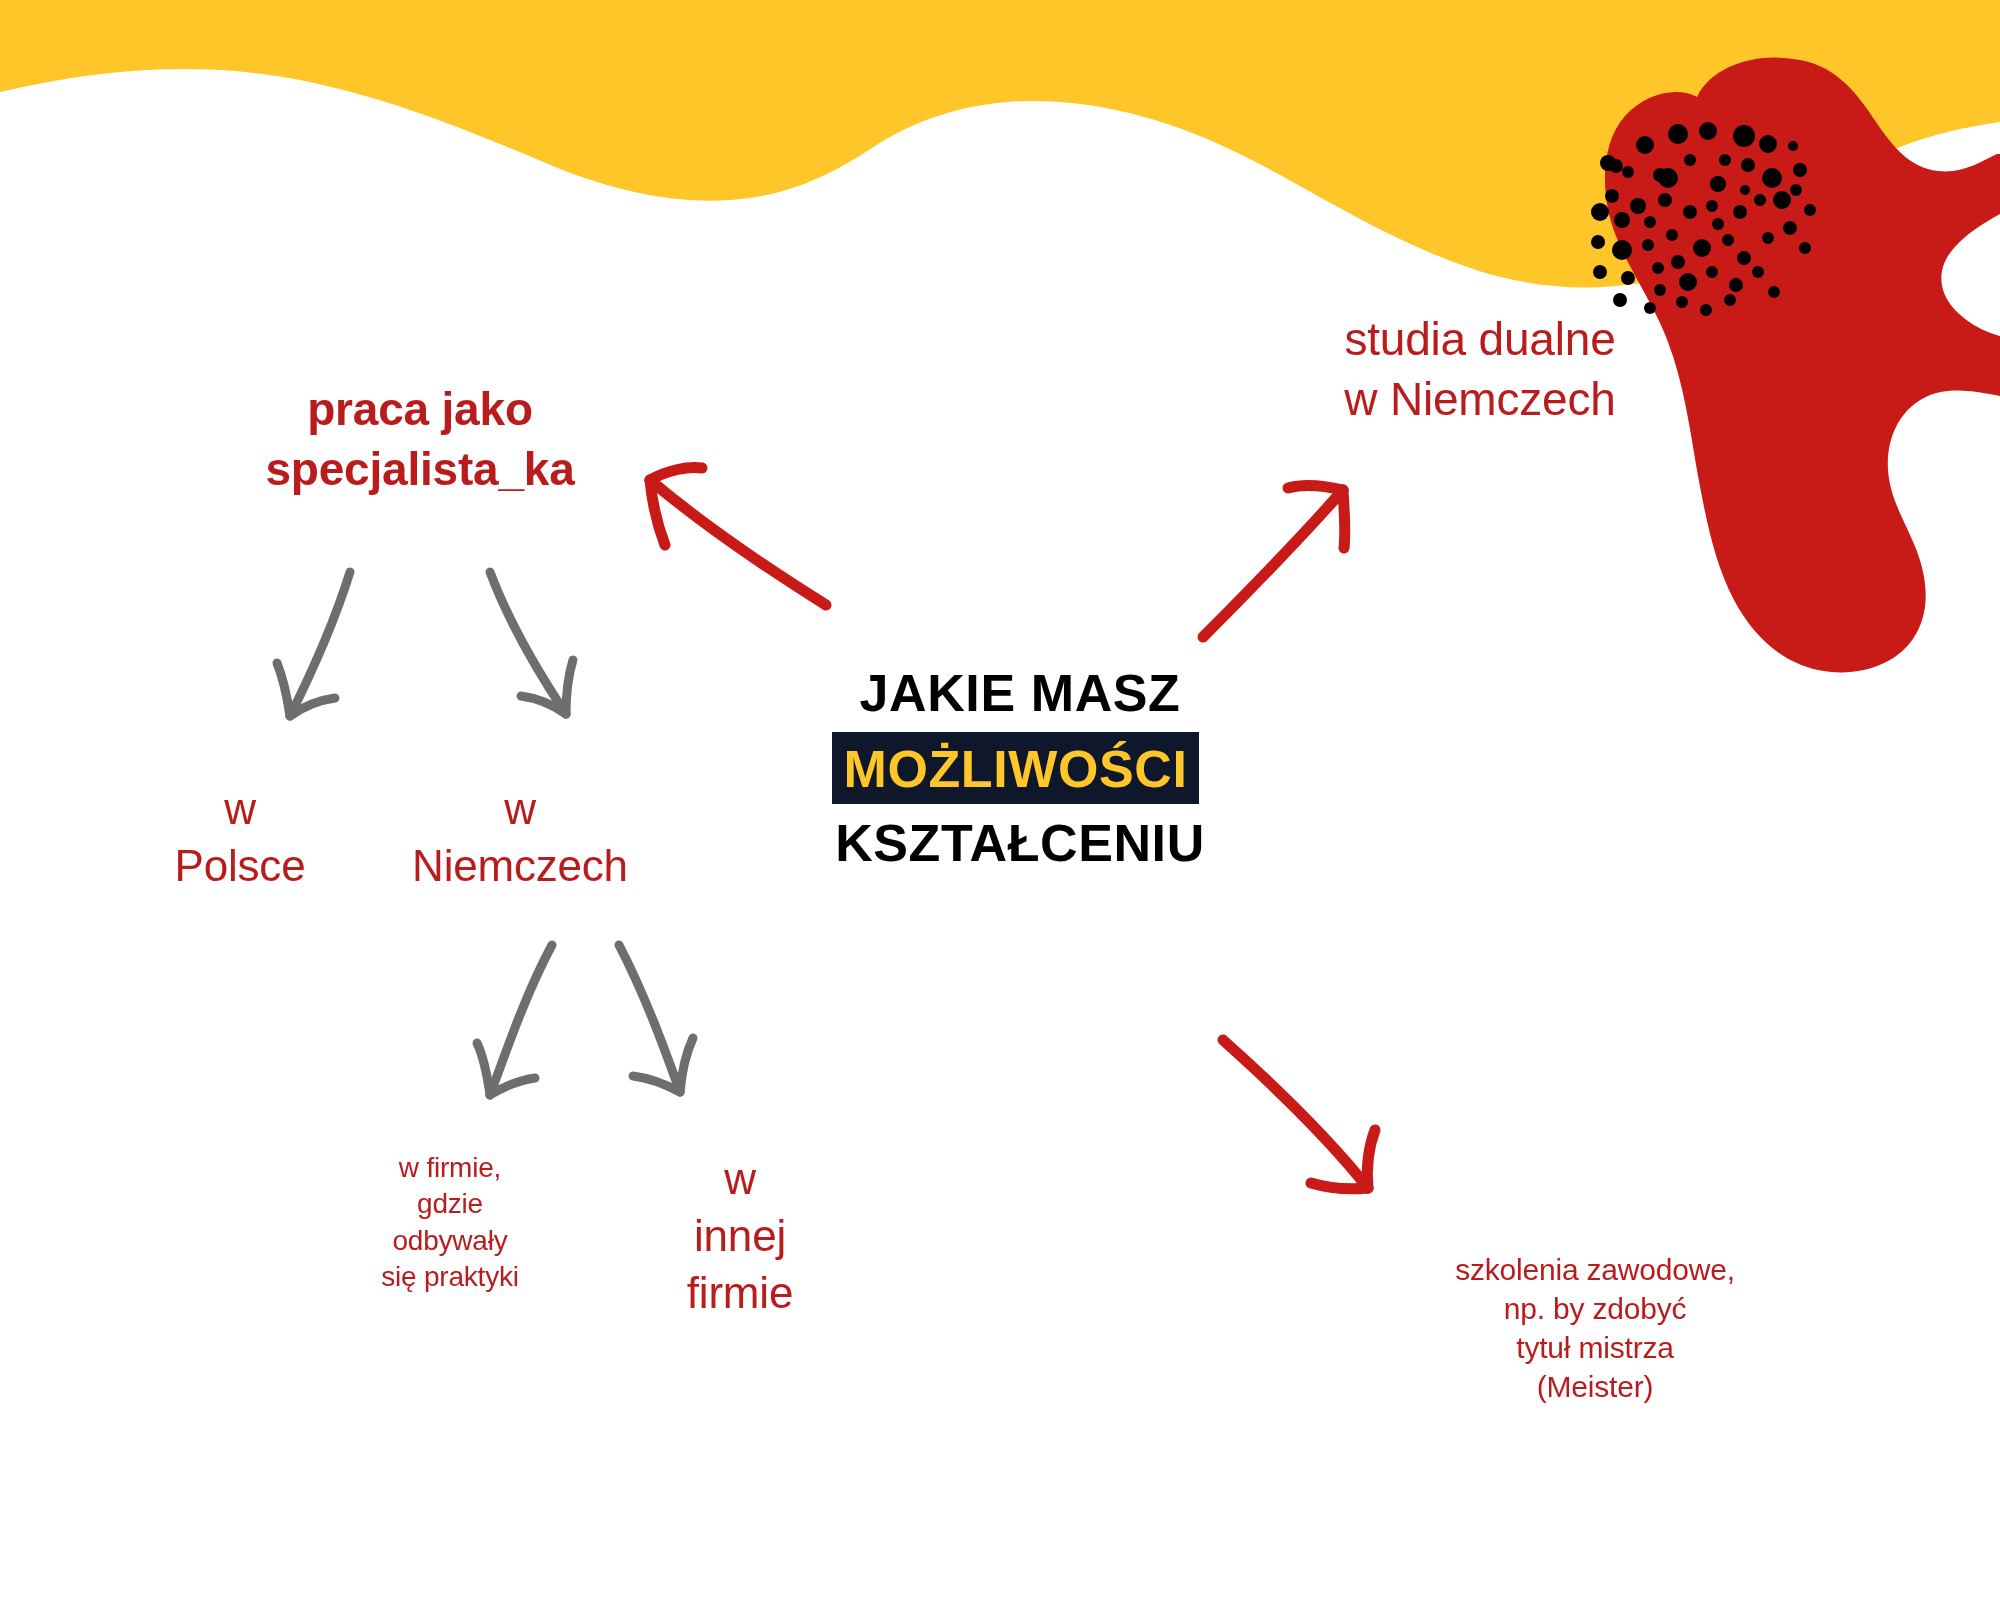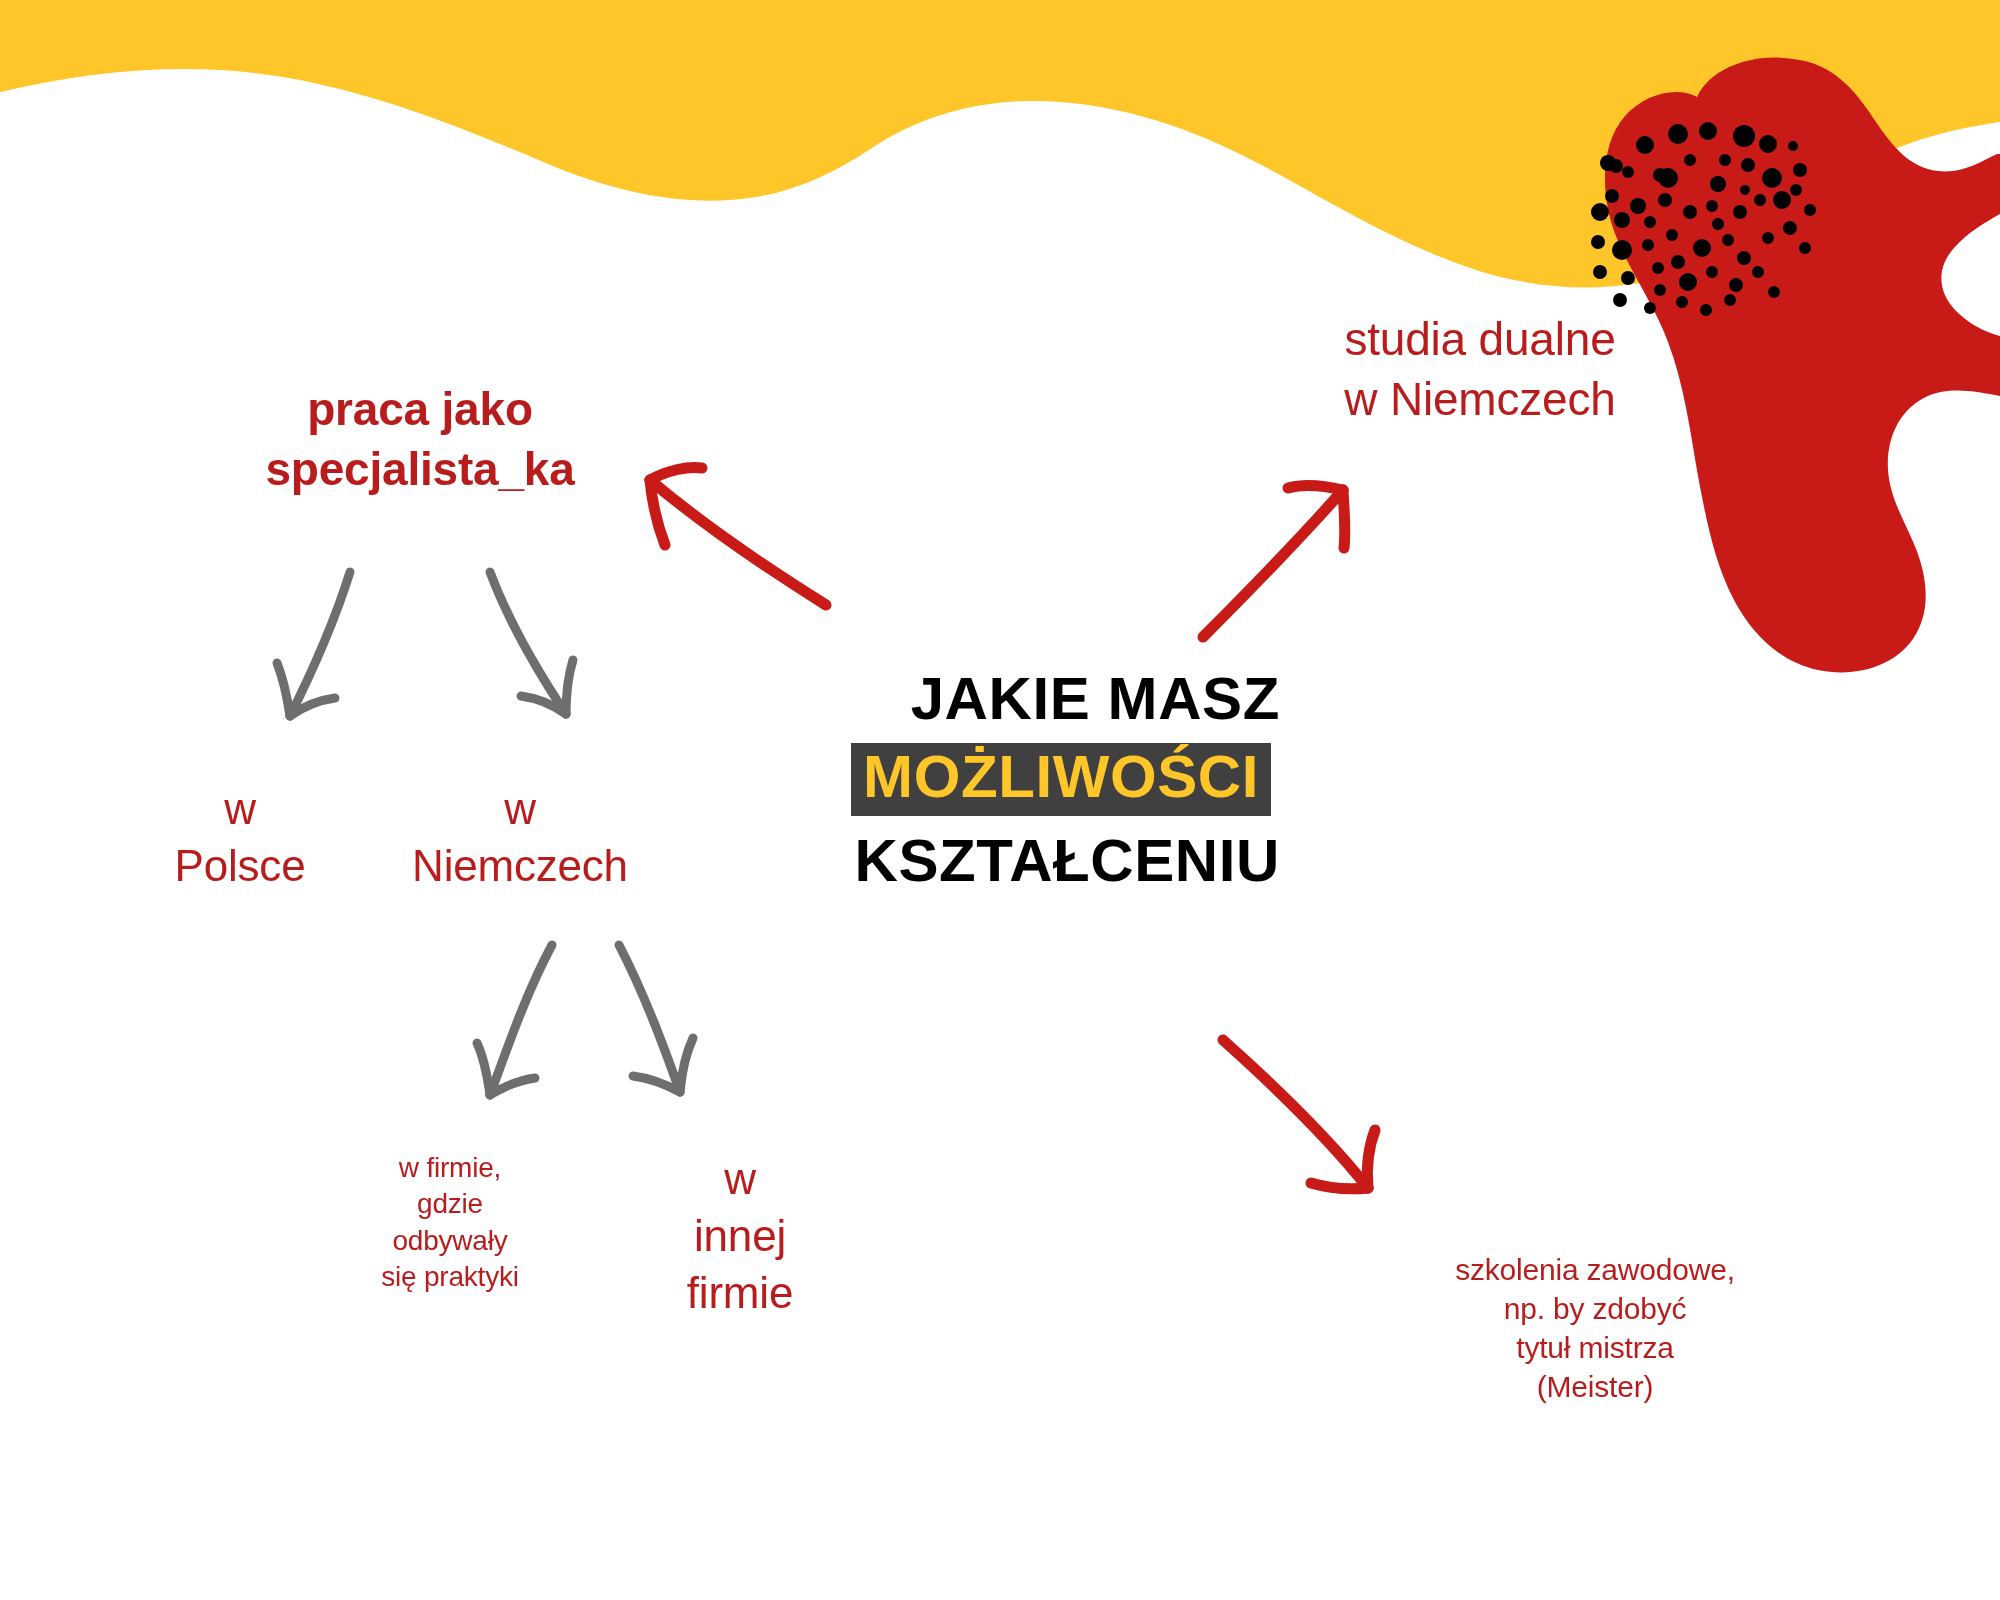--- a/index.html
+++ b/index.html
@@ -42,33 +42,33 @@
   .node-other-firm    { left: 630px;  top: 1150px; width: 220px;  font-size: 44px; }
   .node-studies       { left: 1250px; top: 310px;  width: 460px;  font-size: 46px; }
   .node-training      { left: 1290px; top: 1250px; width: 610px;  font-size: 30px; }
 
   
   .headline {
     position: absolute;
     left: 760px;
     top: 660px;
     width: 520px;
-    text-align: right;
+    text-align: center;
     color: #000000;
     font-weight: 700;
-    font-size: 60px;
+    font-size: 52px;
     line-height: 1.30;
     letter-spacing: 0.6px;
   }
   .headline .hl-line { display: block; }
   .headline .hl-highlight {
     display: inline-block;
-    background: #404040;
+    background: #0f172a;
     color: #FFC629;
-    padding: 4px 12px 9px 12px;
+    padding: 11px 12px 9px 12px;
     line-height: 1.0;
     margin: 4px 9px 6px 0;
   }
 
   
   .dot {
     position: absolute;
     background: #000000;
     border-radius: 50%;
   }

